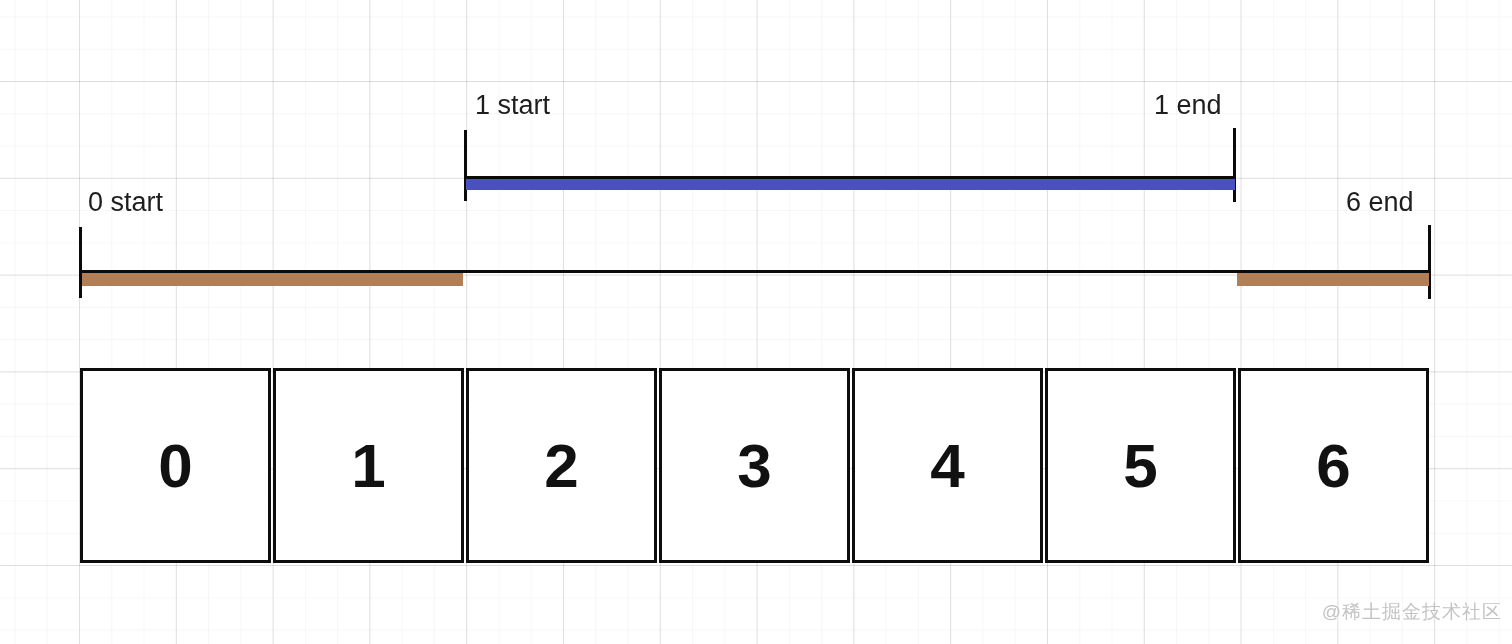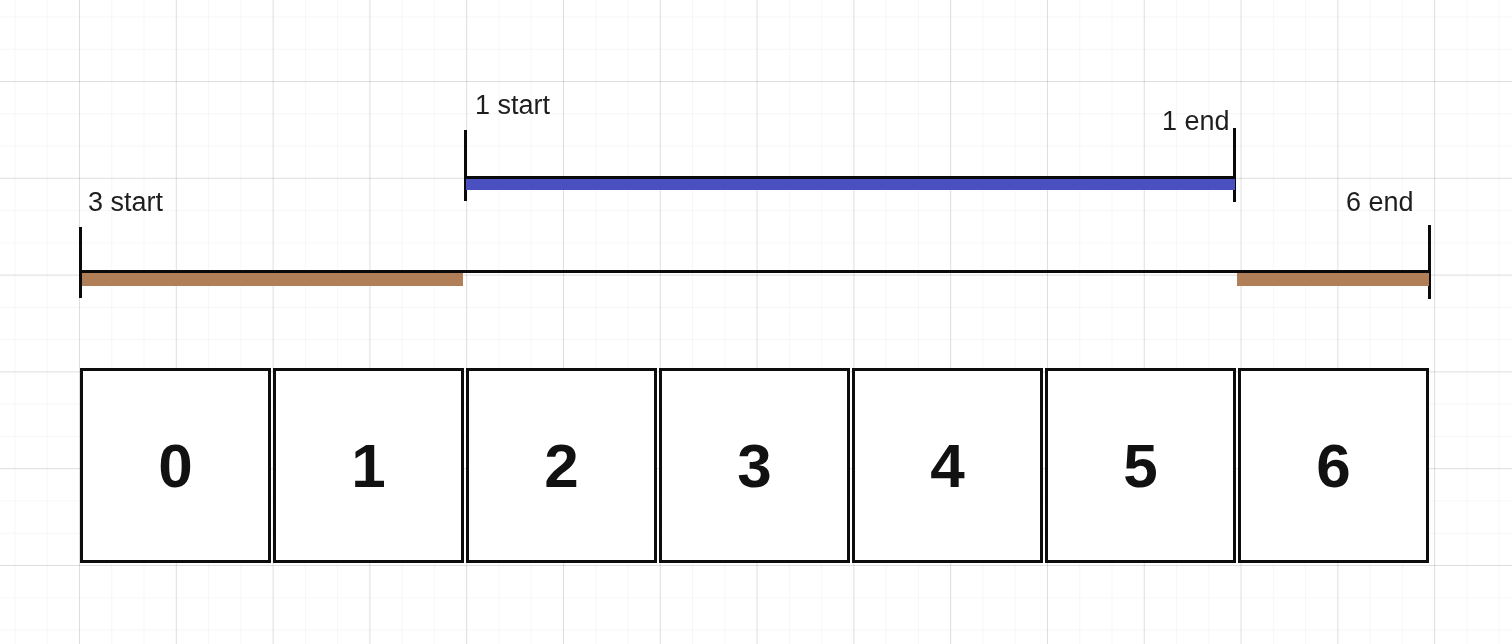--- a/index.html
+++ b/index.html
@@ -82,27 +82,27 @@
     letter-spacing: 1px;
     white-space: nowrap;
   }
 </style>
 </head>
 <body>
 
 <div class="canvas">
 
   <div class="interval-label" style="left:475px; top:91px;">1 start</div>
-  <div class="interval-label" style="left:1154px; top:107px;margin-left:8px;">1 end</div>
+  <div class="interval-label" style="left:1154px; top:91px;">1 end</div>
   <div class="tick" style="left:464px; top:130px; height:71px;"></div>
   <div class="tick" style="left:1233px; top:128px; height:74px;"></div>
   <div class="hline" style="left:466px; top:176px; width:769px;"></div>
   <div class="bar" style="left: 466px; top: 179px; width: 769px; height: 11px; background: rgb(74, 80, 192);"></div>
 
-  <div class="interval-label" style="left:88px; top:188px;">3 start</div>
+  <div class="interval-label" style="left:88px; top:188px;">0 start</div>
   <div class="interval-label" style="left:1346px; top:188px;">6 end</div>
   <div class="tick" style="left:79px; top:227px; height:71px;"></div>
   <div class="tick" style="left:1428px; top:225px; height:74px;"></div>
   <div class="hline" style="left:81px; top:270px; width:1349px;"></div>
   <div class="bar" style="left: 82px; top: 273px; width: 381px; height: 13px; background: rgb(176, 127, 87);"></div>
   <div class="bar" style="left: 1237px; top: 273px; width: 192px; height: 13px; background: rgb(176, 127, 87);"></div>
 
   <div class="array-row">
     <div class="array-cell">
       <span>0</span>
@@ -120,14 +120,15 @@
       <span>4</span>
     </div>
     <div class="array-cell">
       <span>5</span>
     </div>
     <div class="array-cell">
       <span>6</span>
     </div>
   </div>
 
+  <div class="watermark">@稀土掘金技术社区</div>
 
 </div>
 
 </body></html>

